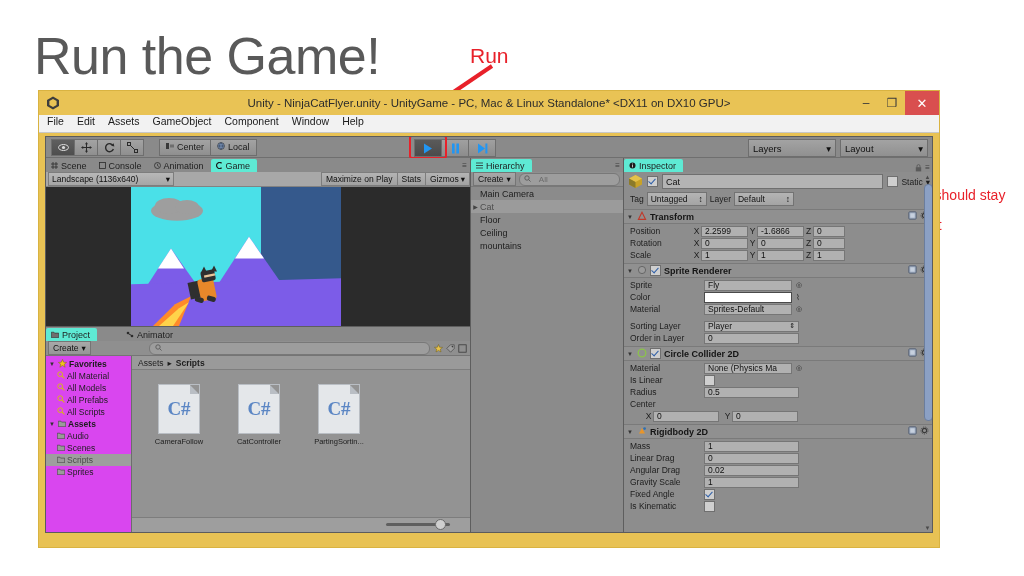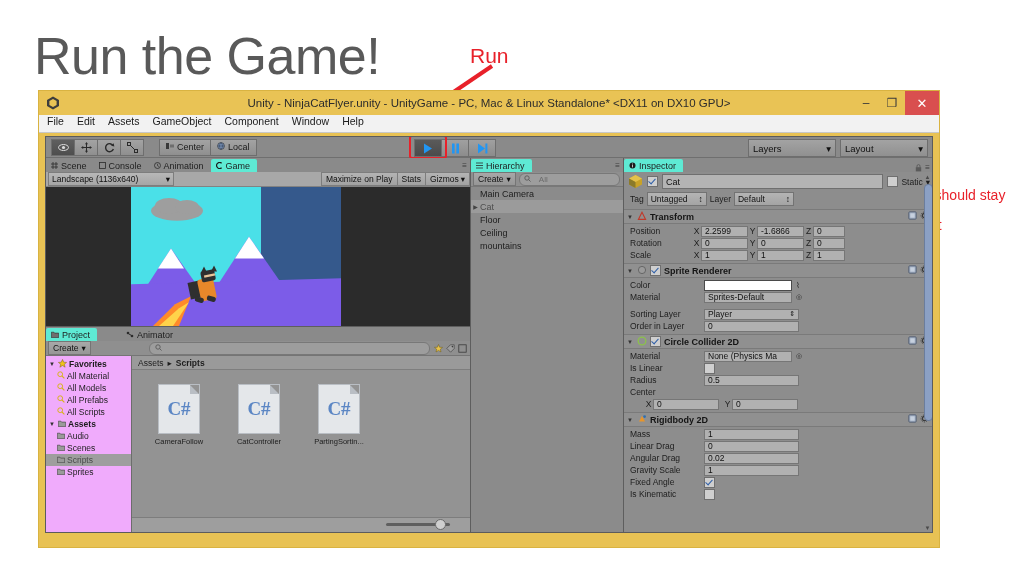--- a/index.html
+++ b/index.html
@@ -142,21 +142,21 @@
   #create-btn{
     height:12px;padding:0 4px;margin-left:2px;background:linear-gradient(#a8a8a8,#969696);
     border:1px solid #757575;font-size:8.5px;color:#111;display:flex;align-items:center;gap:3px;
   }
   #project-search{
     flex:1;height:11px;margin:0 4px 0 58px;background:#9d9d9d;border:1px solid #787878;
     border-radius:6px;display:flex;align-items:center;padding:0 5px;font-size:8px;color:#6a6a6a;
   }
   #project-search-icons{display:flex;gap:3px;margin-right:3px;}
   #project-body{flex:1;display:flex;overflow:hidden;}
-  #project-tree{width:85px;background:#f0abfc;border-right:1px solid #6d6d6d;padding-top:2px;}
+  #project-tree{width:85px;background:#d946ef;border-right:1px solid #6d6d6d;padding-top:2px;}
   .tree-row{height:12px;display:flex;align-items:center;font-size:8.5px;color:#1d1d1d;padding-left:3px;gap:2px;white-space:nowrap;}
   .tree-row.header{font-weight:bold;}
   .tree-row.selected{background:#9e9e9e;color:#4a4a4a;}
   .tree-indent{padding-left:11px;}
   #project-content{flex:1;display:flex;flex-direction:column;background:#939393;}
   #breadcrumb{height:13px;display:flex;align-items:center;gap:4px;font-size:8.5px;color:#1d1d1d;padding-left:6px;background:#9a9a9a;border-bottom:1px solid #7e7e7e;}
   #breadcrumb b{font-weight:bold;}
   #asset-grid{flex:1;display:flex;gap:22px;padding:14px 0 0 18px;}
   .asset{width:58px;text-align:center;}
   .asset-icon{
@@ -763,20 +763,25 @@
                       <rect x="2.3" y="2.3" width="4.4" height="4.4" fill="#c6d0de"></rect>
                     </svg></span>
                   <span><svg width="9" height="9" viewBox="0 0 9 9">
                       <circle cx="4.5" cy="4.5" r="2.1" fill="none" stroke="#3a3a3a" stroke-width="1.1"></circle>
                       <circle cx="4.5" cy="4.5" r="3.5" fill="none" stroke="#3a3a3a" stroke-width="0.8" stroke-dasharray="1.3 1.1"></circle>
                     </svg></span>
                 </span>
               </div>
               <div class="comp-body">
                 <div class="prop-row">
+                  <span class="prop-label wide">Sprite</span>
+                  <span class="field" style="width:88px">Fly</span>
+                  <span style="margin-left:4px;font-size:7px;color:#2b2b2b">◎</span>
+                </div>
+                <div class="prop-row">
                   <span class="prop-label wide">Color</span>
                   <span class="field" style="width:88px;background:#ffffff;border-color:#4a4a4a"></span>
                   <span style="margin-left:4px;font-size:8px;color:#2b2b2b">⌇</span>
                 </div>
                 <div class="prop-row">
                   <span class="prop-label wide">Material</span>
                   <span class="field" style="width:88px">Sprites-Default</span>
                   <span style="margin-left:4px;font-size:7px;color:#2b2b2b">◎</span>
                 </div>
                 <div style="height: 5px;"></div>

